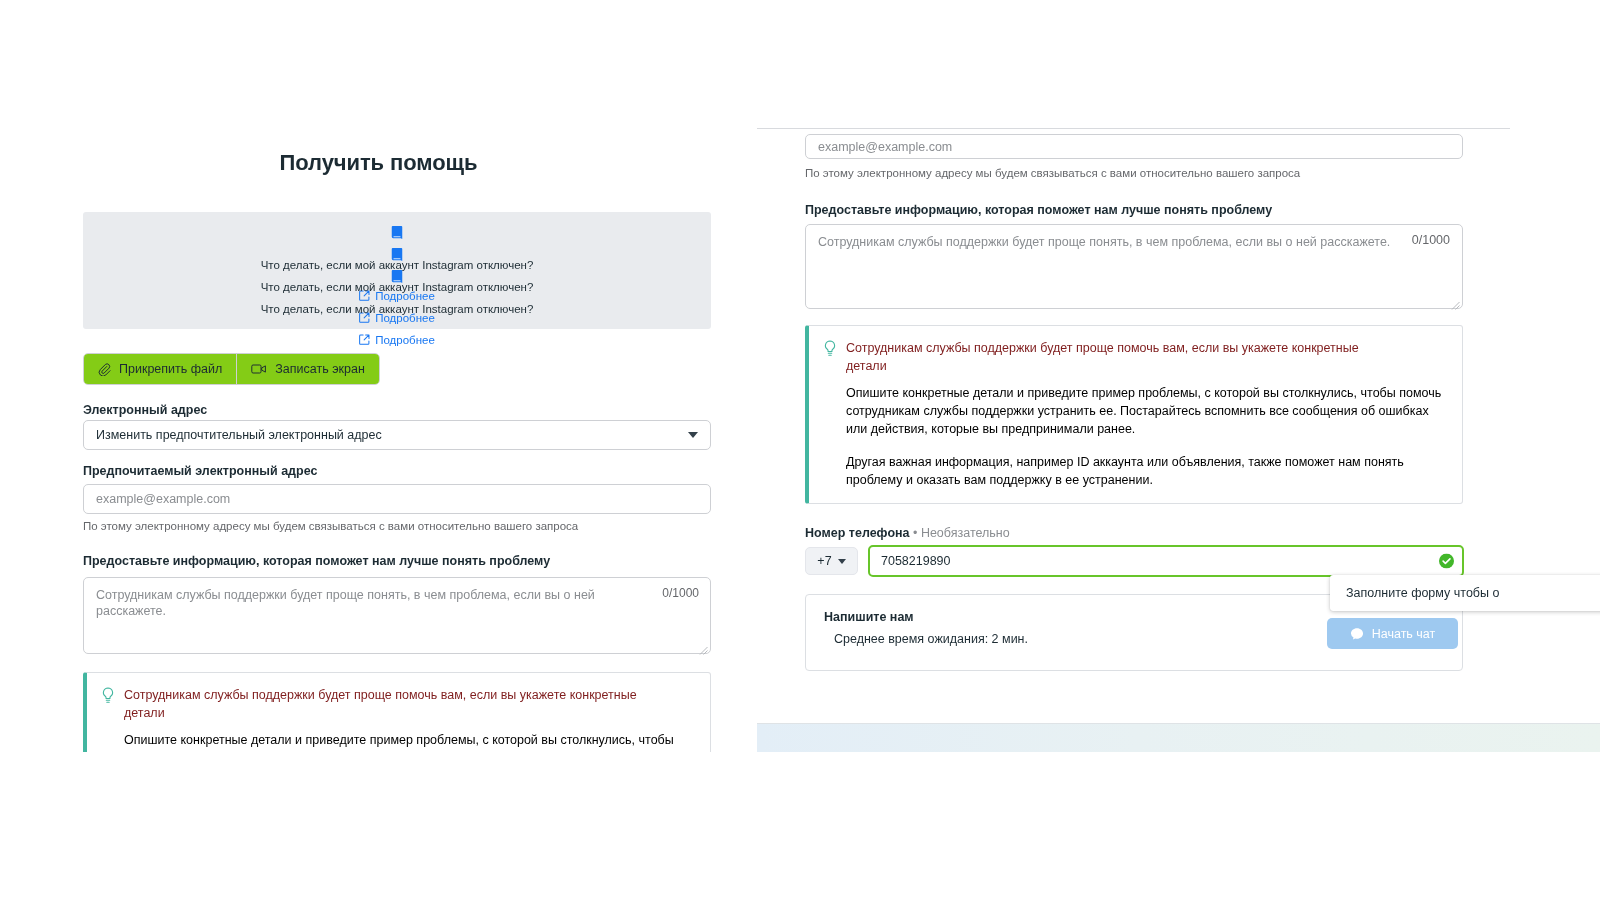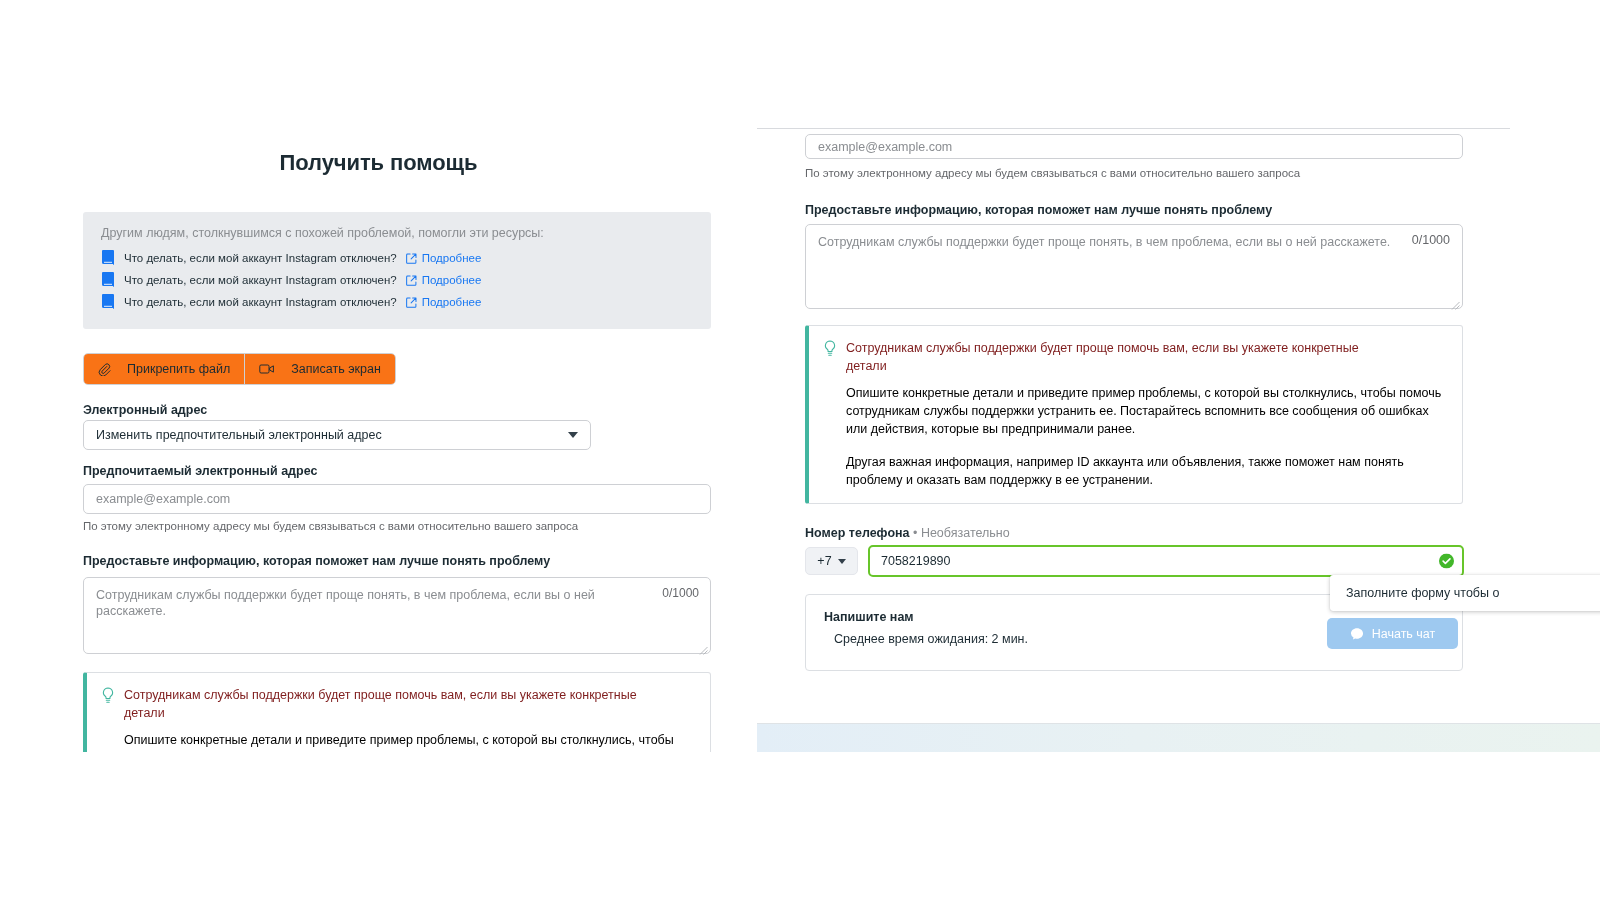--- a/index.html
+++ b/index.html
@@ -43,33 +43,33 @@
     padding: 14px 18px 10px 18px;
   }
   .resource-card-title {
     font-size: 12.5px;
     color: #8a8d91;
     margin: 0 0 10px 0;
   }
   .resource-row {
     display: flex;
     align-items: center;
-    gap: 9px;
+    gap: 19px;
     margin-bottom: 6px;
     height: 16px;
+    flex-direction: column;
   }
   .book-icon { width: 14px; height: 16px; flex: 0 0 14px; display:block; }
   .resource-text {
     font-size: 11.5px;
     color: #1c2b33;
     white-space: nowrap;
   }
   .resource-link {
     display: inline-flex;
-    align-items: center;
     gap: 5px;
     margin-left: 0;
     color: #1877f2;
     font-size: 11.5px;
     text-decoration: none;
     cursor: pointer;
   }
   .ext-icon { width: 11px; height: 11px; display:block; }
 
   
@@ -79,42 +79,42 @@
     display: flex;
     border: 1px solid #ced0d4;
     border-radius: 5px;
     overflow: hidden;
     background: #fff;
     height: 32px;
   }
   .action-btn {
     display: flex;
     align-items: center;
-    gap: 16px;
+    gap: 8px;
     padding: 0 14px;
     font-size: 12.5px;
     color: #1c2b33;
-    background: #f97316;
+    background: #84cc16;
     border: none;
     cursor: pointer;
     font-family: inherit;
     height: 100%;
     white-space: nowrap;
   }
   .action-btn + .action-btn { border-left: 1px solid #ced0d4; }
 
   .field-label {
     font-size: 12.5px;
     font-weight: bold;
     color: #1c2b33;
     margin: 0;
   }
 
   .select-box {
-    width: 508px; height: 30px;
+    width: 628px; height: 30px;
     border: 1px solid #ced0d4;
     border-radius: 5px;
     background: #fff;
     display: flex;
     align-items: center;
     justify-content: space-between;
     padding: 0 12px;
     font-size: 12.5px;
     color: #1c2b33;
     cursor: pointer;
@@ -383,21 +383,20 @@
 <body>
 
 <div id="canvas">
 
   <div id="left-panel">
     <div id="left-inner">
 
       <h1 class="page-title">Получить помощь</h1>
 
       <div class="resource-card">
-        <p class="resource-card-title">Другим людям, столкнувшимся с похожей проблемой, помогли эти ресурсы:</p>
 
         <div class="resource-row">
           <svg class="book-icon" viewBox="0 0 14 16">
             <path d="M2 0h10a1 1 0 0 1 1 1v13.2a.6.6 0 0 1-.9.5L12 14H2.6A1.6 1.6 0 0 1 1 12.4V1a1 1 0 0 1 1-1z" fill="#1877f2"></path>
             <path d="M3 12.3h8" stroke="#ffffff" stroke-width="0.9" fill="none"></path>
           </svg>
           <span class="resource-text">Что делать, если мой аккаунт Instagram отключен?</span>
           <a class="resource-link">
             <svg class="ext-icon" viewBox="0 0 12 12">
               <path d="M4.5 1.2H1.6A.9.9 0 0 0 .7 2.1v8.3a.9.9 0 0 0 .9.9h8.3a.9.9 0 0 0 .9-.9V7.6" stroke="#1877f2" stroke-width="1.1" fill="none" stroke-linecap="round"></path>

